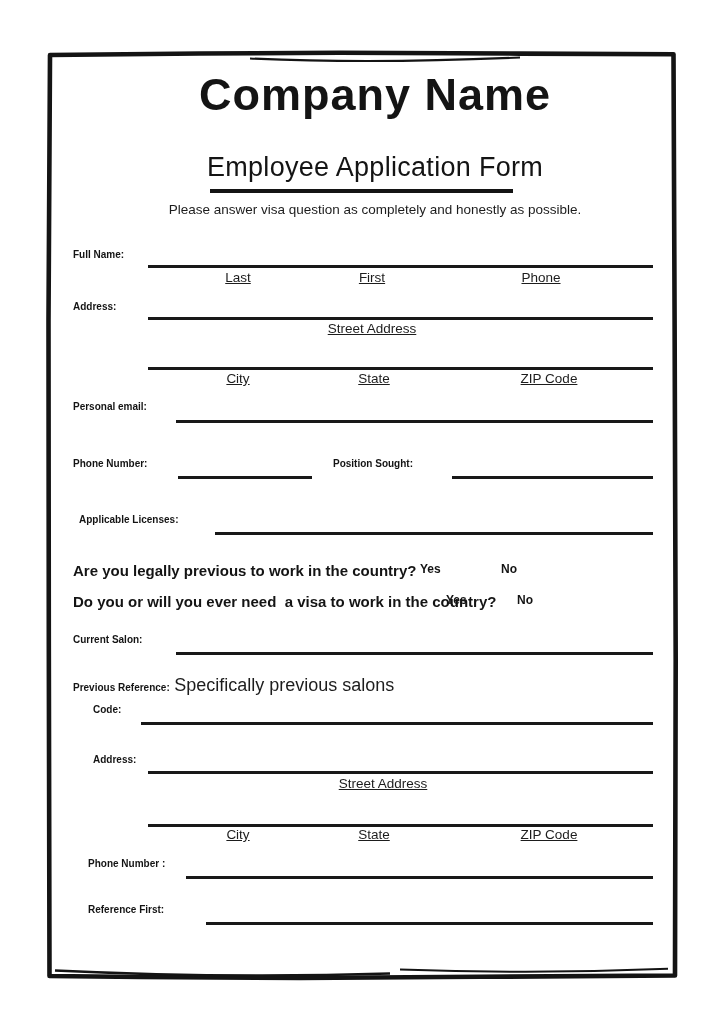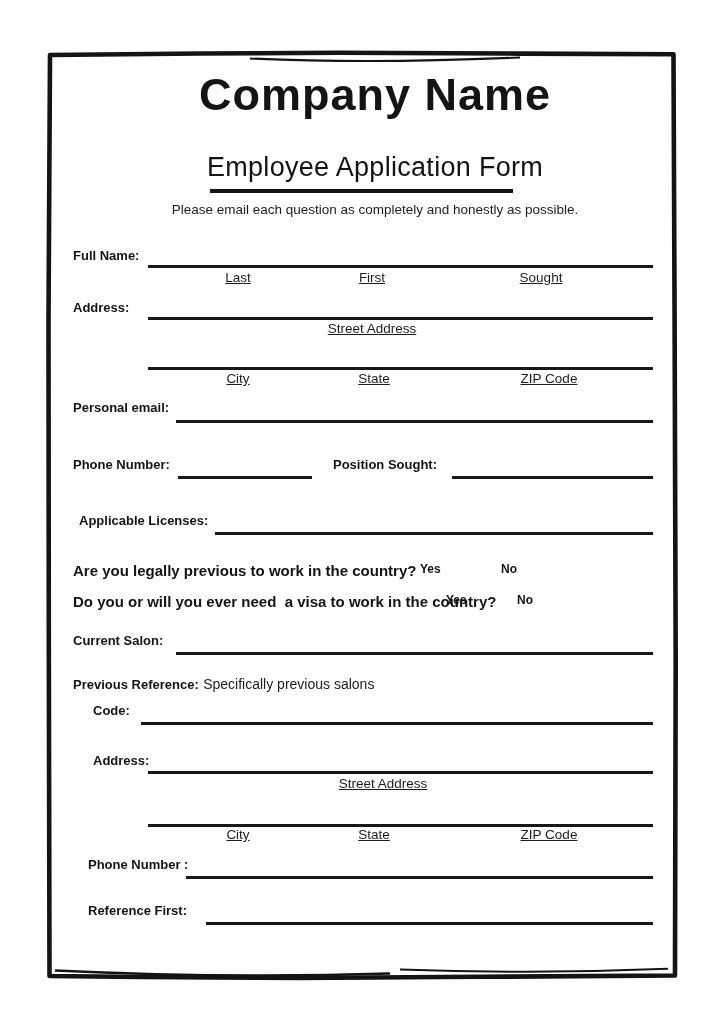--- a/index.html
+++ b/index.html
@@ -9,49 +9,49 @@
   }
   *{box-sizing:border-box;margin:0;padding:0;}
   html,body{width:724px;height:1024px;background:var(--paper);overflow:hidden;}
   body{position:relative;font-family:"Liberation Sans",sans-serif;color:var(--ink);}
   .abs{position:absolute;}
   .centered{left:48px;right:44px;text-align:center;padding-left:22px;}
   .company{top:70px;font-size:45px;font-weight:700;letter-spacing:1px;line-height:1.1;}
   .form-title{top:152px;font-size:27px;font-weight:500;letter-spacing:.3px;line-height:1.15;}
   .title-underline{left:210px;top:189px;width:303px;height:4px;background:var(--ink);}
   .instructions{top:202px;font-size:13.5px;font-weight:400;color:#1c1c1c;}
-  .label{font-size:13px;font-weight:700;line-height:1.1;white-space:pre;}
+  .label{font-size:10px;font-weight:700;line-height:1.1;white-space:pre;}
   .sub{font-size:13.5px;font-weight:400;color:#1d1d1d;line-height:1.1;}
   .sub.ctr{transform:translateX(-50%);text-decoration:underline;}
-  .note{font-size:14px;font-weight:400;color:#1d1d1d;}
+  .note{font-size:18px;font-weight:400;color:#1d1d1d;}
   .blank{height:2.6px;background:var(--line);}
   .q{font-size:15px;font-weight:700;line-height:1.1;white-space:pre;}
   .opt{font-size:12px;font-weight:700;line-height:1.1;}
   .sketch{stroke:var(--ink);fill:none;}
 </style>
 </head>
 <body>
 
 <svg class="abs" width="724" height="1024" viewBox="0 0 724 1024" style="left:0;top:0;pointer-events:none">
   <path class="sketch" stroke-width="4.6" stroke-linejoin="round" d="M50 55 L200 53.5 L340 52.8 L520 53.6 L673.5 54.3 L674.6 320 L675.7 660 L675 975.5 L480 976.8 L300 978 L140 977 L49.5 976 L48.8 640 L48.5 320 L50 55 Z"></path>
   <path class="sketch" stroke-width="2.2" d="M250 58.5 C340 62.5 440 61 520 57.5"></path>
   <path class="sketch" stroke-width="2.4" d="M55 970.5 C160 975.5 280 977 390 973.5"></path>
   <path class="sketch" stroke-width="2" d="M400 969.5 C500 973 590 972 668 968.8"></path>
 </svg>
 
 <div class="abs centered company">Company Name</div>
 <div class="abs centered form-title">Employee Application Form</div>
 <div class="abs title-underline"></div>
-<div class="abs centered instructions">Please email each question as completely and honestly as possible.</div>
+<div class="abs centered instructions">Please answer visa question as completely and honestly as possible.</div>
 
 <div class="abs label" style="left:73px;top:249px">Full Name:</div>
 <div class="abs blank" style="left:148px;top:265px;width:505px"></div>
 <div class="abs sub ctr" style="left:238px;top:271px">Last</div>
 <div class="abs sub ctr" style="left:372px;top:271px">First</div>
-<div class="abs sub ctr" style="left:541px;top:271px">Sought</div>
+<div class="abs sub ctr" style="left:541px;top:271px">Phone</div>
 
 <div class="abs label" style="left:73px;top:301px">Address:</div>
 <div class="abs blank" style="left:148px;top:317px;width:505px"></div>
 <div class="abs sub ctr" style="left:372px;top:322px">Street Address</div>
 <div class="abs blank" style="left:148px;top:367px;width:505px"></div>
 <div class="abs sub ctr" style="left:238px;top:372px">City</div>
 <div class="abs sub ctr" style="left:374px;top:372px">State</div>
 <div class="abs sub ctr" style="left:549px;top:372px">ZIP Code</div>
 
 <div class="abs label" style="left:73px;top:401px">Personal email:</div>

